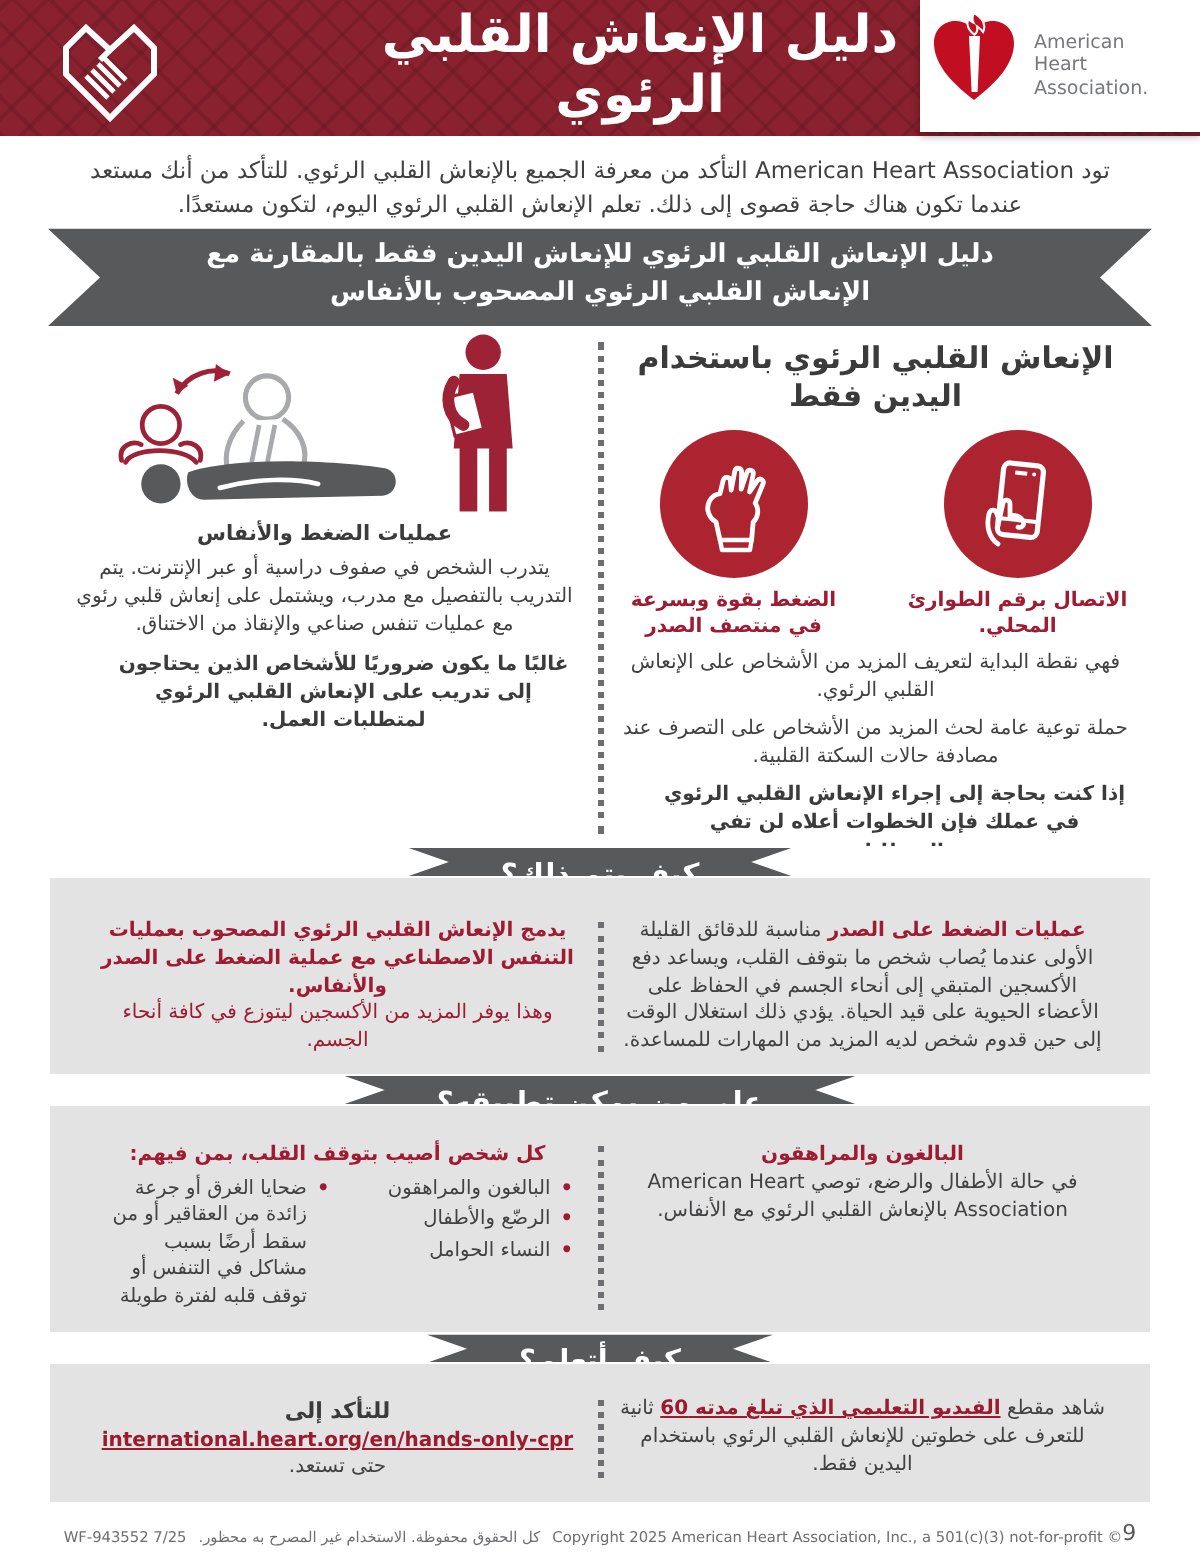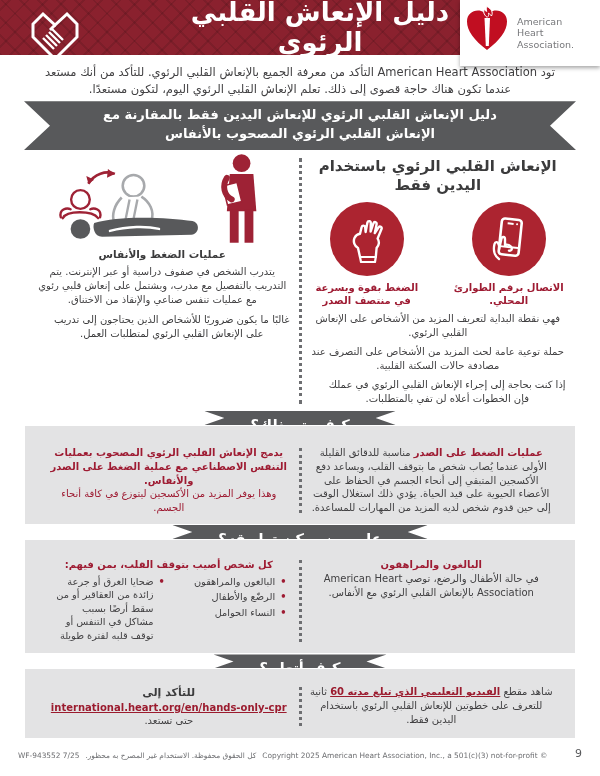--- a/index.html
+++ b/index.html
@@ -1,20 +1,20 @@
 <!DOCTYPE html>
 <html lang="ar" dir="rtl"><head>
 <meta charset="utf-8">
 <style>
   html,body{margin:0;padding:0;background:#fff;}
   .page{width:600px;height:776px;position:relative;overflow:hidden;background:#fff;
         font-family:"DejaVu Sans",sans-serif;direction:rtl;color:#414042;}
 
   
-  .topbar{position:relative;height:55px;background-color:#8A212E;
+  .topbar{position:relative;height:68px;background-color:#8A212E;
     background-image:repeating-linear-gradient(45deg, rgba(0,0,0,.10) 0 2px, transparent 2px 13px),
                      repeating-linear-gradient(-45deg, rgba(0,0,0,.10) 0 2px, transparent 2px 13px);}
   .handsheart{position:absolute;left:27px;top:8px;width:56px;height:56px;}
   .main-title{position:absolute;left:150px;right:110px;top:50%;transform:translateY(-52%);
     margin:0;text-align:center;color:#fff;font-size:26px;font-weight:bold;letter-spacing:0;}
   .logobox{position:absolute;right:0;top:0;width:140px;height:66px;background:#fff;
     box-sizing:border-box;display:flex;align-items:center;gap:7px;padding:0 0 0 4px;
     direction:ltr;box-shadow:0 2px 4px rgba(0,0,0,.35);}
   .logotext{font-size:9.5px;line-height:1.18;color:#77787b;font-weight:500;}
 
@@ -30,21 +30,21 @@
   .compare{display:flex;margin:2px 28px 0;height:258px;overflow:hidden;}
   .ccol{flex:1;padding:0 4px;text-align:center;min-width:0;}
   .vdiv{width:0;border-left:3px dotted #6d6e71;margin:6px 2px;}
   .colhead{font-size:15px;font-weight:bold;color:#3b3b3c;line-height:1.25;margin:5px 8px 7px;}
   .icons-row{display:flex;justify-content:center;gap:24px;margin:2px 0 4px;}
   .icon-item{width:118px;}
   .circle{width:74px;height:74px;border-radius:50%;background:#AC2430;margin:0 auto;
     display:flex;align-items:center;justify-content:center;}
   .icon-label{margin-top:5px;font-size:10px;font-weight:bold;color:#9E1B32;line-height:1.3;}
   .para{font-size:10px;line-height:1.42;margin:5px 2px;color:#414042;}
-  .boldp{font-weight:normal;color:#3b3b3c;margin-left:21px;}
+  .boldp{font-weight:bold;color:#3b3b3c;margin-left:21px;}
   .caption{font-size:10.5px;font-weight:bold;color:#3b3b3c;margin:2px 0 2px;}
   .illus{margin:0 auto;display:block;}
 
   
   .gsec{position:relative;margin:16px 25px 0;}
   .gsec .ribbon2{position:absolute;top:-15px;left:50%;transform:translateX(-50%);
     height:14px;line-height:29px;padding:0 46px;font-size:14.5px;white-space:nowrap;
     clip-path:polygon(0 0,100% 0,calc(100% - 20px) 50%,100% 100%,0 100%,20px 50%);z-index:2;}
   .gbox{background:#E3E3E4;display:flex;box-sizing:border-box;padding:20px 14px 9px;}
   .gcol{flex:1;padding:0 8px;text-align:center;font-size:10px;line-height:1.38;min-width:0;}
@@ -54,21 +54,21 @@
   .who-box{padding-top:18px;}
   .bullets-wrap{display:flex;margin-top:3px;text-align:right;}
   .bcol{flex:1;padding:0 4px;}
   .blt{display:flex;gap:5px;font-size:9.8px;line-height:1.38;margin-bottom:2px;}
   .blt .dot{color:#9E1B32;font-weight:bold;flex:0 0 auto;}
   .learn-box{padding:16px 14px 10px;}
   .link{color:#9B1B2E;font-weight:bold;text-decoration:underline;cursor:pointer;}
   .goto{font-weight:bold;color:#3b3b3c;font-size:11px;}
 
   
-  .pfooter{display:flex;justify-content:space-between;align-items:flex-end;
+  .pfooter{display:flex;justify-content:center;align-items:flex-end;
     margin:9px 18px 0;direction:ltr;font-size:7.4px;color:#6D6E71;}
   .pfooter .meta{display:flex;gap:6px;align-items:baseline;flex-wrap:nowrap;}
   .pageno{font-size:11px;color:#58595B;}
 </style>
 </head>
 <body>
 
 <div class="page">
 
   <header class="topbar">

